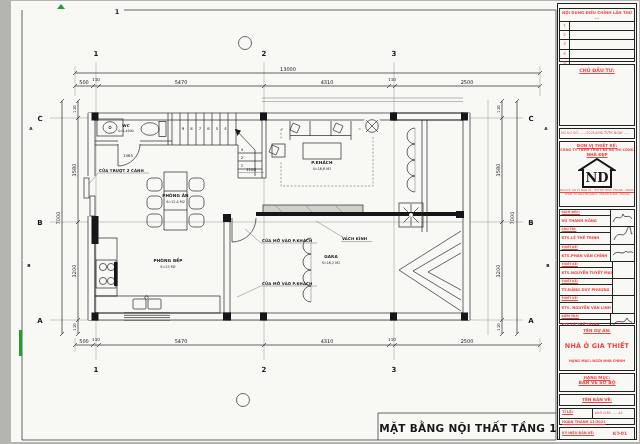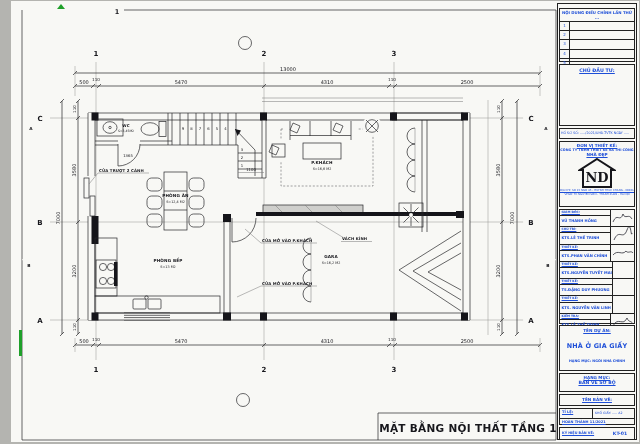--- a/index.html
+++ b/index.html
@@ -22,21 +22,21 @@
   #plan .dimS{font-size:4.1px;}
   #plan .tag{font-size:3.8px;}
   #plan .num{font-size:3.8px;}
   #plan .rlab{font-size:4.2px;font-weight:bold;letter-spacing:.15px;}
   #plan .rarea{font-size:3.4px;}
   #plan .ann{font-size:3.9px;font-weight:bold;text-anchor:start;letter-spacing:.1px;}
   #plan .ttl{font-size:10.5px;font-weight:bold;letter-spacing:.3px;}
   #plan .sec{font-size:4.3px;font-weight:bold;}
 
   
-  #titleblock{position:absolute;left:557px;top:3px;width:80px;height:437px;background:#f8f8f5;border:1.2px solid #222;box-sizing:border-box;font-family:"DejaVu Sans",sans-serif;color:#1d4ed8;}
+  #titleblock{position:absolute;left:557px;top:3px;width:80px;height:437px;background:#f8f8f5;border:1.2px solid #222;box-sizing:border-box;font-family:"DejaVu Sans",sans-serif;color:#ef4444;}
   #titleblock .sect{position:absolute;left:1px;width:76px;border:1px solid #222;box-sizing:border-box;background:#f8f8f5;}
   .u{text-decoration:underline;}
   .rev-head{font-size:3.9px;font-weight:bold;text-align:center;border-bottom:1px solid #222;padding:1px 0;}
   .rev-row{display:flex;height:8.2px;border-bottom:1px solid #222;}
   .rev-row:last-child{border-bottom:none;}
   .rev-num{width:9px;border-right:1px solid #222;font-size:4px;text-align:center;line-height:8px;}
   .inv-lab{font-size:4.8px;font-weight:bold;text-align:center;margin-top:3px;}
   .rec-line{font-size:3.3px;padding:1.5px 1px;white-space:nowrap;overflow:hidden;}
   .du-lab{font-size:4.1px;font-weight:bold;text-align:center;margin-top:1px;}
   .du-co{font-size:3.4px;font-weight:bold;text-align:center;white-space:nowrap;overflow:hidden;}
@@ -568,21 +568,21 @@
             <div class="sig-name">KTS.LÊ THẾ TRINH</div>
           </div>
       <div class="sig-right"><svg width="23" height="16">
               <path class="sigpath" d="M2,12 C7,2 12,13 16,4 C18,9 20,6 22,10"></path>
             </svg></div>
     </div>
   </div>
 
   <div class="sect" style="top:321px;height:46px;">
     <div class="prj-lab u">TÊN DỰ ÁN:</div>
-    <div class="prj-name">NHÀ Ở GIA GIẤY</div>
+    <div class="prj-name">NHÀ Ở GIA THIẾT</div>
     <div class="prj-item u">HẠNG MỤC: NGÔI NHÀ CHÍNH</div>
   </div>
 
   <div class="sect" style="top:369px;height:19px;">
     <div class="stage-lab u">HẠNG MỤC:</div>
     <div class="stage-val u">BẢN VẼ SƠ BỘ</div>
   </div>
 
   <div class="sect" style="top:390px;height:12px;">
     <div class="shname u">TÊN BẢN VẼ:</div>

